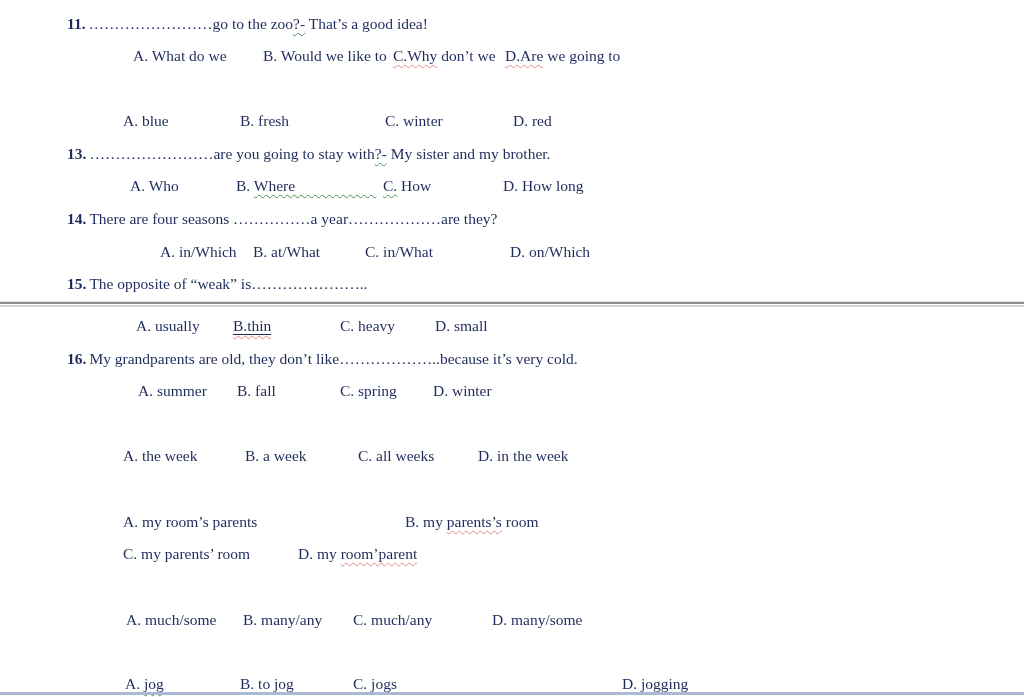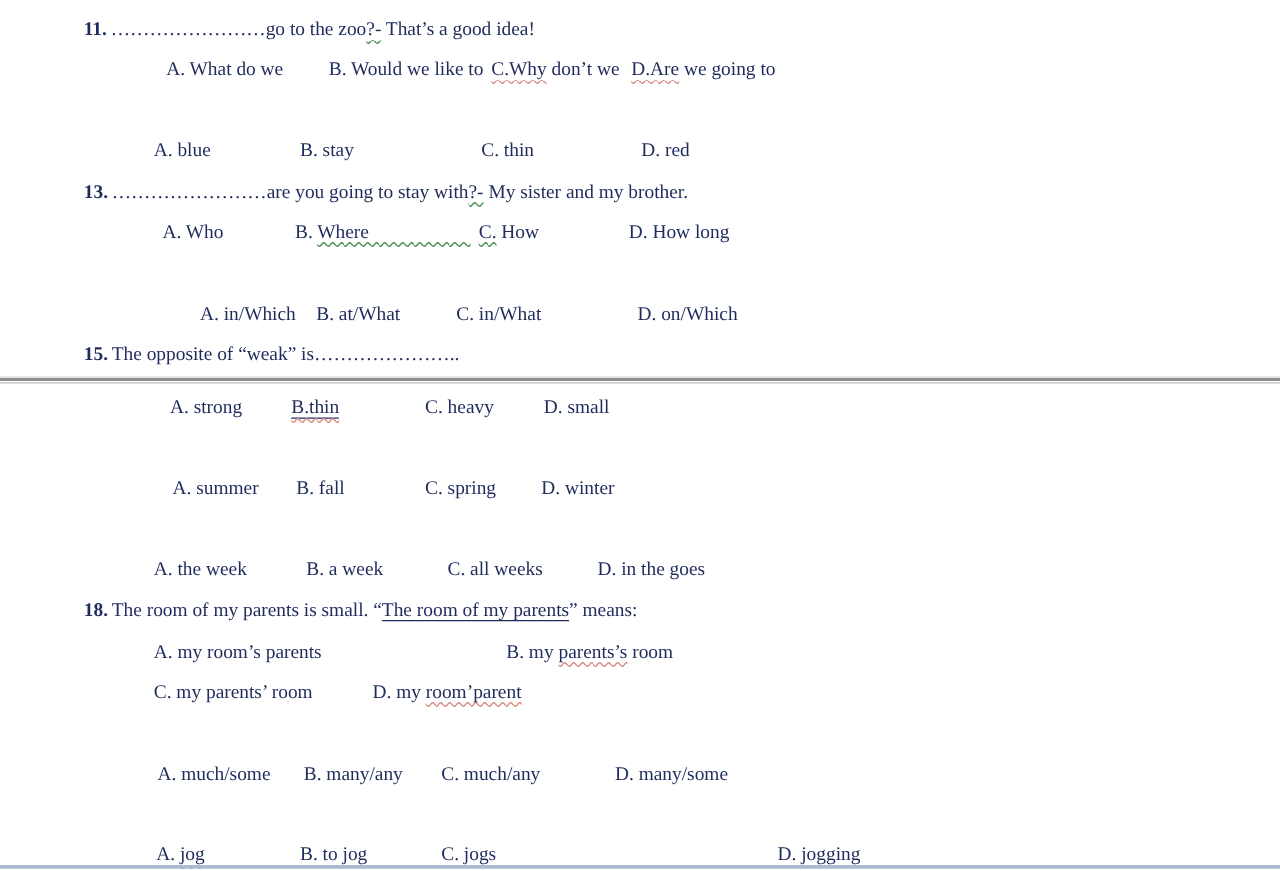--- a/index.html
+++ b/index.html
@@ -90,61 +90,64 @@
 
   <div class="qline" style="top:14px">
     <span class="num">11.</span><span><span>……………………go to the zoo</span><span class="sqg">?-</span><span> That’s a good idea!</span></span>
   </div>
   <span class="opt" style="top:46px;left:133px"><span>A. What do we</span></span>
   <span class="opt" style="top:46px;left:263px"><span>B. Would we like to</span></span>
   <span class="opt" style="top:46px;left:393px"><span class="sqr">C.Why</span><span> don’t we</span></span>
   <span class="opt" style="top:46px;left:505px"><span class="sqr">D.Are</span><span> we going to</span></span>
 
   <span class="opt" style="top:111px;left:123px"><span>A. blue</span></span>
-  <span class="opt" style="top:111px;left:240px"><span>B. stay</span></span>
-  <span class="opt" style="top:111px;left:385px"><span>C. thin</span></span>
+  <span class="opt" style="top:111px;left:240px"><span>B. fresh</span></span>
+  <span class="opt" style="top:111px;left:385px"><span>C. winter</span></span>
   <span class="opt" style="top:111px;left:513px"><span>D. red</span></span>
 
   <div class="qline" style="top:144px">
     <span class="num">13.</span><span><span>……………………are you going to stay with</span><span class="sqg">?-</span><span> My sister and my brother.</span></span>
   </div>
   <span class="opt" style="top:176px;left:130px"><span>A. Who</span></span>
   <span class="opt" style="top:176px;left:236px"><span>B. </span><span class="sqg">Where&nbsp;&nbsp;&nbsp;&nbsp;&nbsp;&nbsp;&nbsp;&nbsp;&nbsp;&nbsp;&nbsp;&nbsp;&nbsp;&nbsp;&nbsp;&nbsp;&nbsp;&nbsp;&nbsp;&nbsp;&nbsp;</span></span>
   <span class="opt" style="top:176px;left:383px"><span class="sqg">C.</span><span> How</span></span>
   <span class="opt" style="top:176px;left:503px"><span>D. How long</span></span>
 
+  <div class="qline" style="top:209px">
+    <span class="num">14.</span><span><span>There are four seasons ……………a year………………are they?</span></span>
+  </div>
   <span class="opt" style="top:242px;left:160px"><span>A. in/Which</span></span>
   <span class="opt" style="top:242px;left:253px"><span>B. at/What</span></span>
   <span class="opt" style="top:242px;left:365px"><span>C. in/What</span></span>
   <span class="opt" style="top:242px;left:510px"><span>D. on/Which</span></span>
 
   <div class="qline" style="top:274px">
     <span class="num">15.</span><span><span>The opposite of “weak” is…………………..</span></span>
   </div>
 
   <div class="separator"></div>
 
-  <span class="opt" style="top:316px;left:136px"><span>A. strong</span></span>
+  <span class="opt" style="top:316px;left:136px"><span>A. usually</span></span>
   <span class="opt" style="top:316px;left:233px"><span class="usqr">B.thin</span></span>
   <span class="opt" style="top:316px;left:340px"><span>C. heavy</span></span>
   <span class="opt" style="top:316px;left:435px"><span>D. small</span></span>
 
+  <div class="qline" style="top:349px">
+    <span class="num">16.</span><span><span>My grandparents are old, they don’t like………………..because it’s very cold.</span></span>
+  </div>
   <span class="opt" style="top:381px;left:138px"><span>A. summer</span></span>
   <span class="opt" style="top:381px;left:237px"><span>B. fall</span></span>
   <span class="opt" style="top:381px;left:340px"><span>C. spring</span></span>
   <span class="opt" style="top:381px;left:433px"><span>D. winter</span></span>
 
   <span class="opt" style="top:446px;left:123px"><span>A. the week</span></span>
   <span class="opt" style="top:446px;left:245px"><span>B. a week</span></span>
   <span class="opt" style="top:446px;left:358px"><span>C. all weeks</span></span>
-  <span class="opt" style="top:446px;left:478px"><span>D. in the goes</span></span>
+  <span class="opt" style="top:446px;left:478px"><span>D. in the week</span></span>
 
-  <div class="qline" style="top:479px">
-    <span class="num">18.</span><span><span>The room of my parents is small. “</span><span class="u">The room of my parents</span><span>” means:</span></span>
-  </div>
   <span class="opt" style="top:512px;left:123px"><span>A. my room’s parents</span></span>
   <span class="opt" style="top:512px;left:405px"><span>B. my </span><span class="sqr">parents’s</span><span> room</span></span>
   <span class="opt" style="top:544px;left:123px"><span>C. my parents’ room</span></span>
   <span class="opt" style="top:544px;left:298px"><span>D. my </span><span class="sqr">room’parent</span></span>
 
   <span class="opt" style="top:610px;left:126px"><span>A. much/some</span></span>
   <span class="opt" style="top:610px;left:243px"><span>B. many/any</span></span>
   <span class="opt" style="top:610px;left:353px"><span>C. much/any</span></span>
   <span class="opt" style="top:610px;left:492px"><span>D. many/some</span></span>
 

